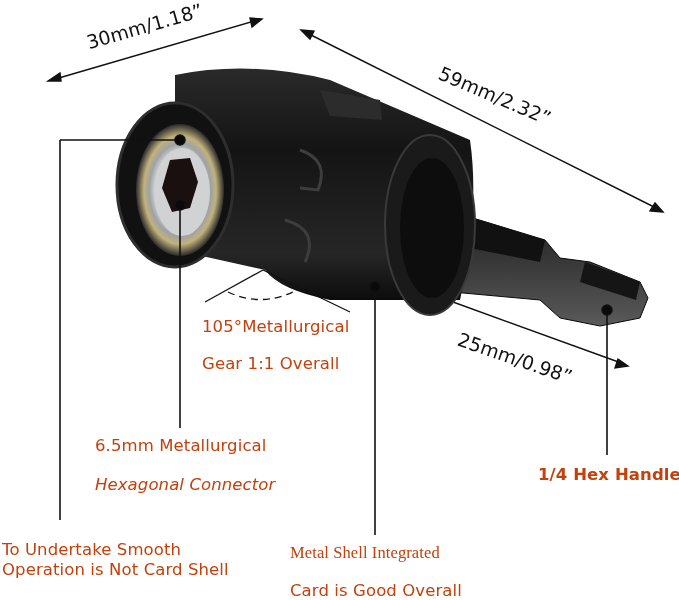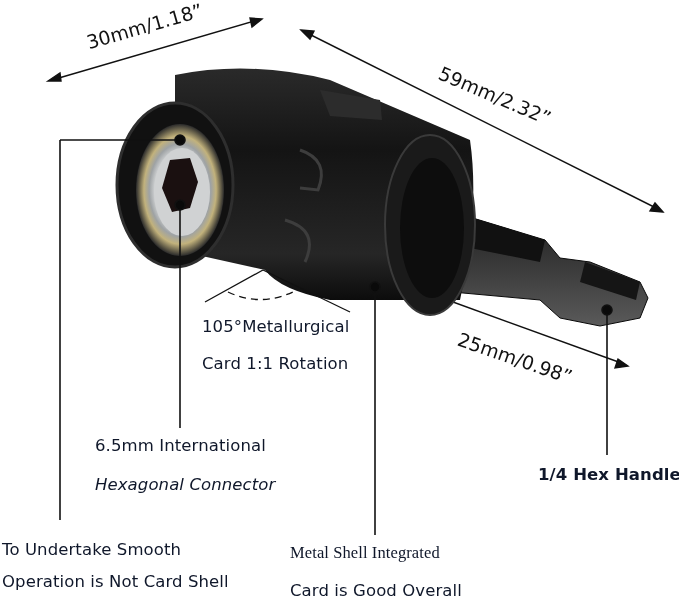--- a/index.html
+++ b/index.html
@@ -1,18 +1,18 @@
 <!DOCTYPE html>
 <html><head>
 <meta charset="utf-8">
 <style>
   html,body{margin:0;padding:0;background:#fff;}
   body{width:679px;height:600px;position:relative;overflow:hidden;font-family:"DejaVu Sans","Liberation Sans",sans-serif;color:#111;}
   svg.art{position:absolute;left:0;top:0;}
-  .lbl{position:absolute;font-size:16.5px;white-space:nowrap;letter-spacing:0.1px;color:#0f172a;}
+  .lbl{position:absolute;font-size:16.5px;white-space:nowrap;letter-spacing:0.1px;color:#c2410c;}
   .dim{position:absolute;font-size:19px;white-space:nowrap;transform-origin:left top;color:#111;}
 </style>
 </head>
 <body>
 
 <svg class="art" width="679" height="600" viewBox="0 0 679 600">
   <defs>
     <linearGradient id="bodyG" x1="0" y1="0" x2="0" y2="1">
       <stop offset="0" stop-color="#2a2a2a"></stop>
         <stop offset="0.35" stop-color="#141414"></stop>
@@ -85,24 +85,24 @@
     <line x1="607" y1="310" x2="607" y2="455"></line>
     <circle cx="607" cy="310" r="5"></circle>
   </g>
 </svg>
 
 <div class="dim" style="left:84px;top:32px;transform:rotate(-16deg);">30mm/1.18”</div>
 <div class="dim" style="left:444px;top:62px;transform:rotate(23deg);">59mm/2.32”</div>
 <div class="dim" style="left:462px;top:328px;transform:rotate(19deg);">25mm/0.98”</div>
 
 <div class="lbl" style="left:202px;top:317px;">105°Metallurgical</div>
-<div class="lbl" style="left:202px;top:354px;">Card 1:1 Rotation</div>
+<div class="lbl" style="left:202px;top:354px;">Gear 1:1 Overall</div>
 
-<div class="lbl" style="left:95px;top:436px;">6.5mm International</div>
+<div class="lbl" style="left:95px;top:436px;">6.5mm Metallurgical</div>
 <div class="lbl" style="left:95px;top:475px;font-style:italic;">Hexagonal Connector</div>
 
 <div class="lbl" style="left:2px;top:540px;">To Undertake Smooth</div>
-<div class="lbl" style="left:2px;top:572px;">Operation is Not Card Shell</div>
+<div class="lbl" style="left:2px;top:560px;">Operation is Not Card Shell</div>
 
 <div class="lbl" style="left:290px;top:543px;font-family:Liberation Serif, serif;">Metal Shell Integrated</div>
 <div class="lbl" style="left:290px;top:581px;">Card is Good Overall</div>
 
 <div class="lbl" style="left:538px;top:465px;font-weight:bold;">1/4 Hex Handle</div>
 
 </body></html>

